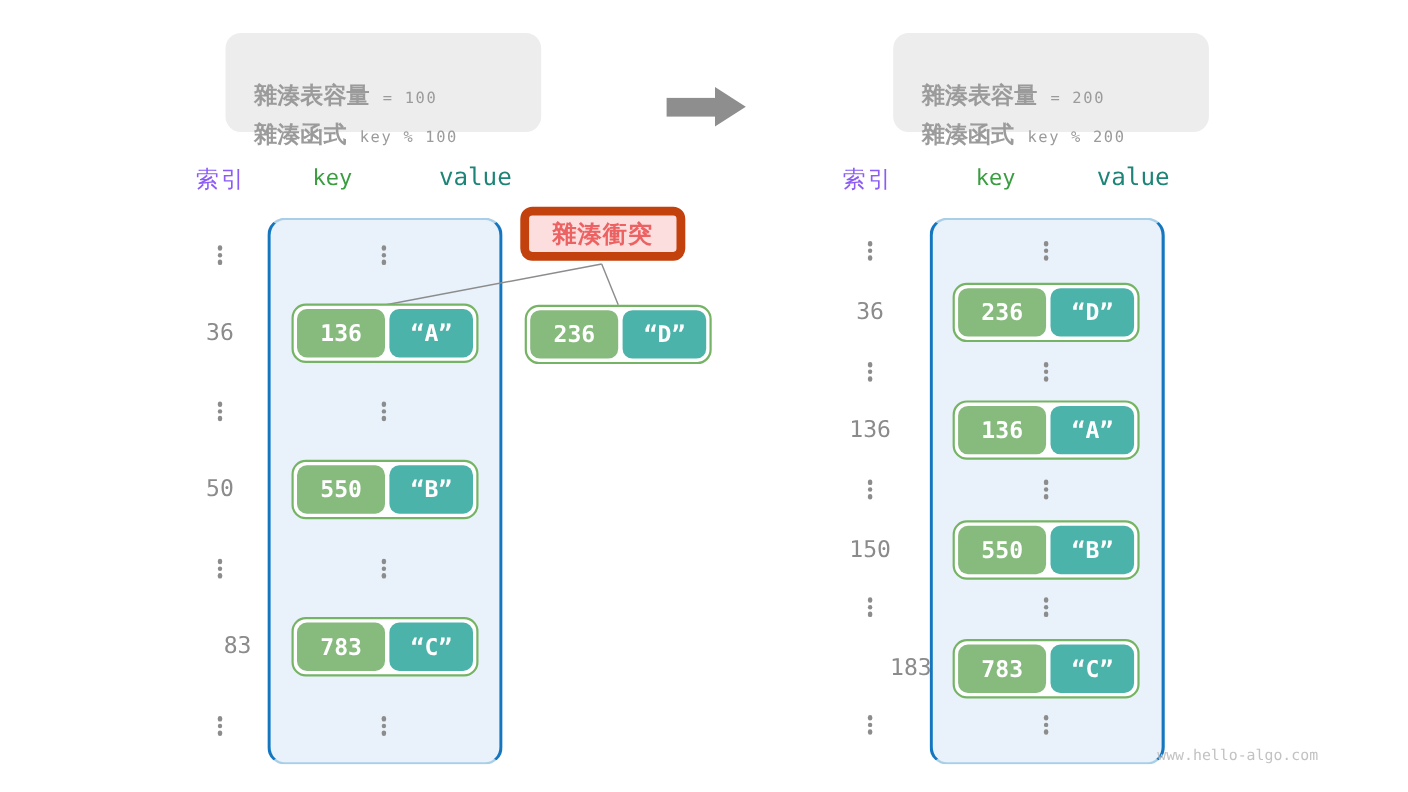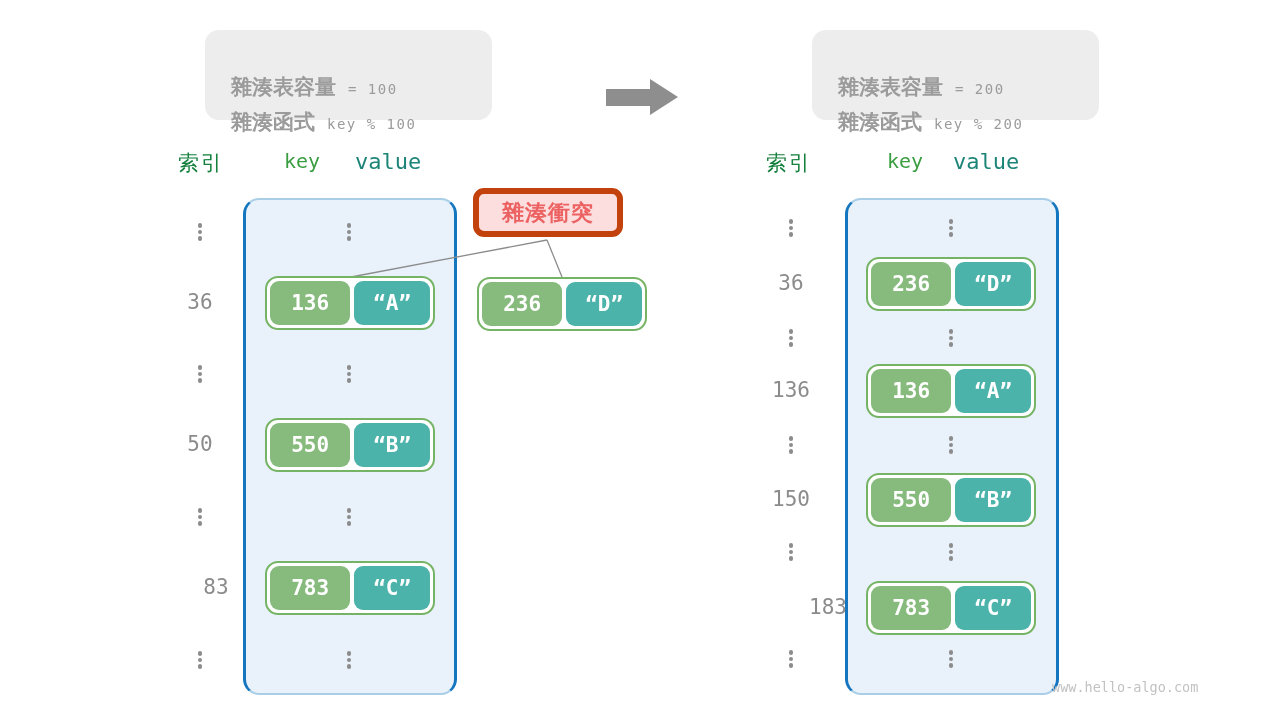--- a/index.html
+++ b/index.html
@@ -21,23 +21,23 @@
     position:absolute; left:505px; top:34px; width:290px; text-align:center;
     font-weight:700; font-size:23px; color:#3d3d3d; letter-spacing:1px;
   }
   .arrow-body { position:absolute; left:606px; top:89px; width:45px; height:17px; background:#8e8e8e; }
   .arrow-head {
     position:absolute; left:650px; top:79px; width:0; height:0;
     border-top:18px solid transparent; border-bottom:18px solid transparent;
     border-left:28px solid #8e8e8e;
   }
   
-  .hdr-cjk { position:absolute; font-size:21px; color:#15803d; letter-spacing:2px; }
+  .hdr-cjk { position:absolute; font-size:21px; color:#8b5cf6; letter-spacing:2px; }
   .hdr-key { position:absolute; font-family:"DejaVu Sans Mono", monospace; font-size:20px; color:#3a9e41; }
-  .hdr-val { position:absolute; font-family:"DejaVu Sans Mono", monospace; font-size:22px; color:#1d8577; }
+  .hdr-val { position:absolute; font-family:"DejaVu Sans Mono", monospace; font-size:22px; color:#1d8577;margin-left:44px; }
   
   .bucket {
     position:absolute; top:198px; width:214px; height:497px;
     background:#e9f2fa; border-style:solid; border-width:2px 3px;
     border-color:#a9cfe8 #1576c0; border-radius:16px; box-sizing:border-box;
   }
   
   .pair {
     position:absolute; width:170px; height:54px; background:#ffffff;
     border:2px solid #76b465; border-radius:13px; box-sizing:border-box;
@@ -52,21 +52,21 @@
   
   .idx {
     position:absolute; width:80px; text-align:center; color:#8b8b8b;
     font-family:"DejaVu Sans Mono", monospace; font-size:21px;
   }
   .dots { position:absolute; width:6px; }
   .dots i { display:block; width:4.6px; height:4.6px; border-radius:50%; background:#8c8c8c; margin:0 auto 2px auto; }
   
   .collision {
     position:absolute; left:473px; top:188px; width:150px; height:49px;
-    background:#fcdede; border:6px solid #c2410c; border-radius:11px; box-sizing:border-box;
+    background:#fcdede; border:8px solid #c2410c; border-radius:11px; box-sizing:border-box;
     display:flex; align-items:center; justify-content:center;
     font-weight:700; font-size:22px; color:#ec6161; letter-spacing:1px;
   }
   .overlay { position:absolute; left:0; top:0; pointer-events:none; }
   
   .watermark {
     position:absolute; left:1052px; top:679px;
     font-family:"DejaVu Sans Mono", monospace; font-size:13.5px; color:#c2c2c2;
   }
 </style>

